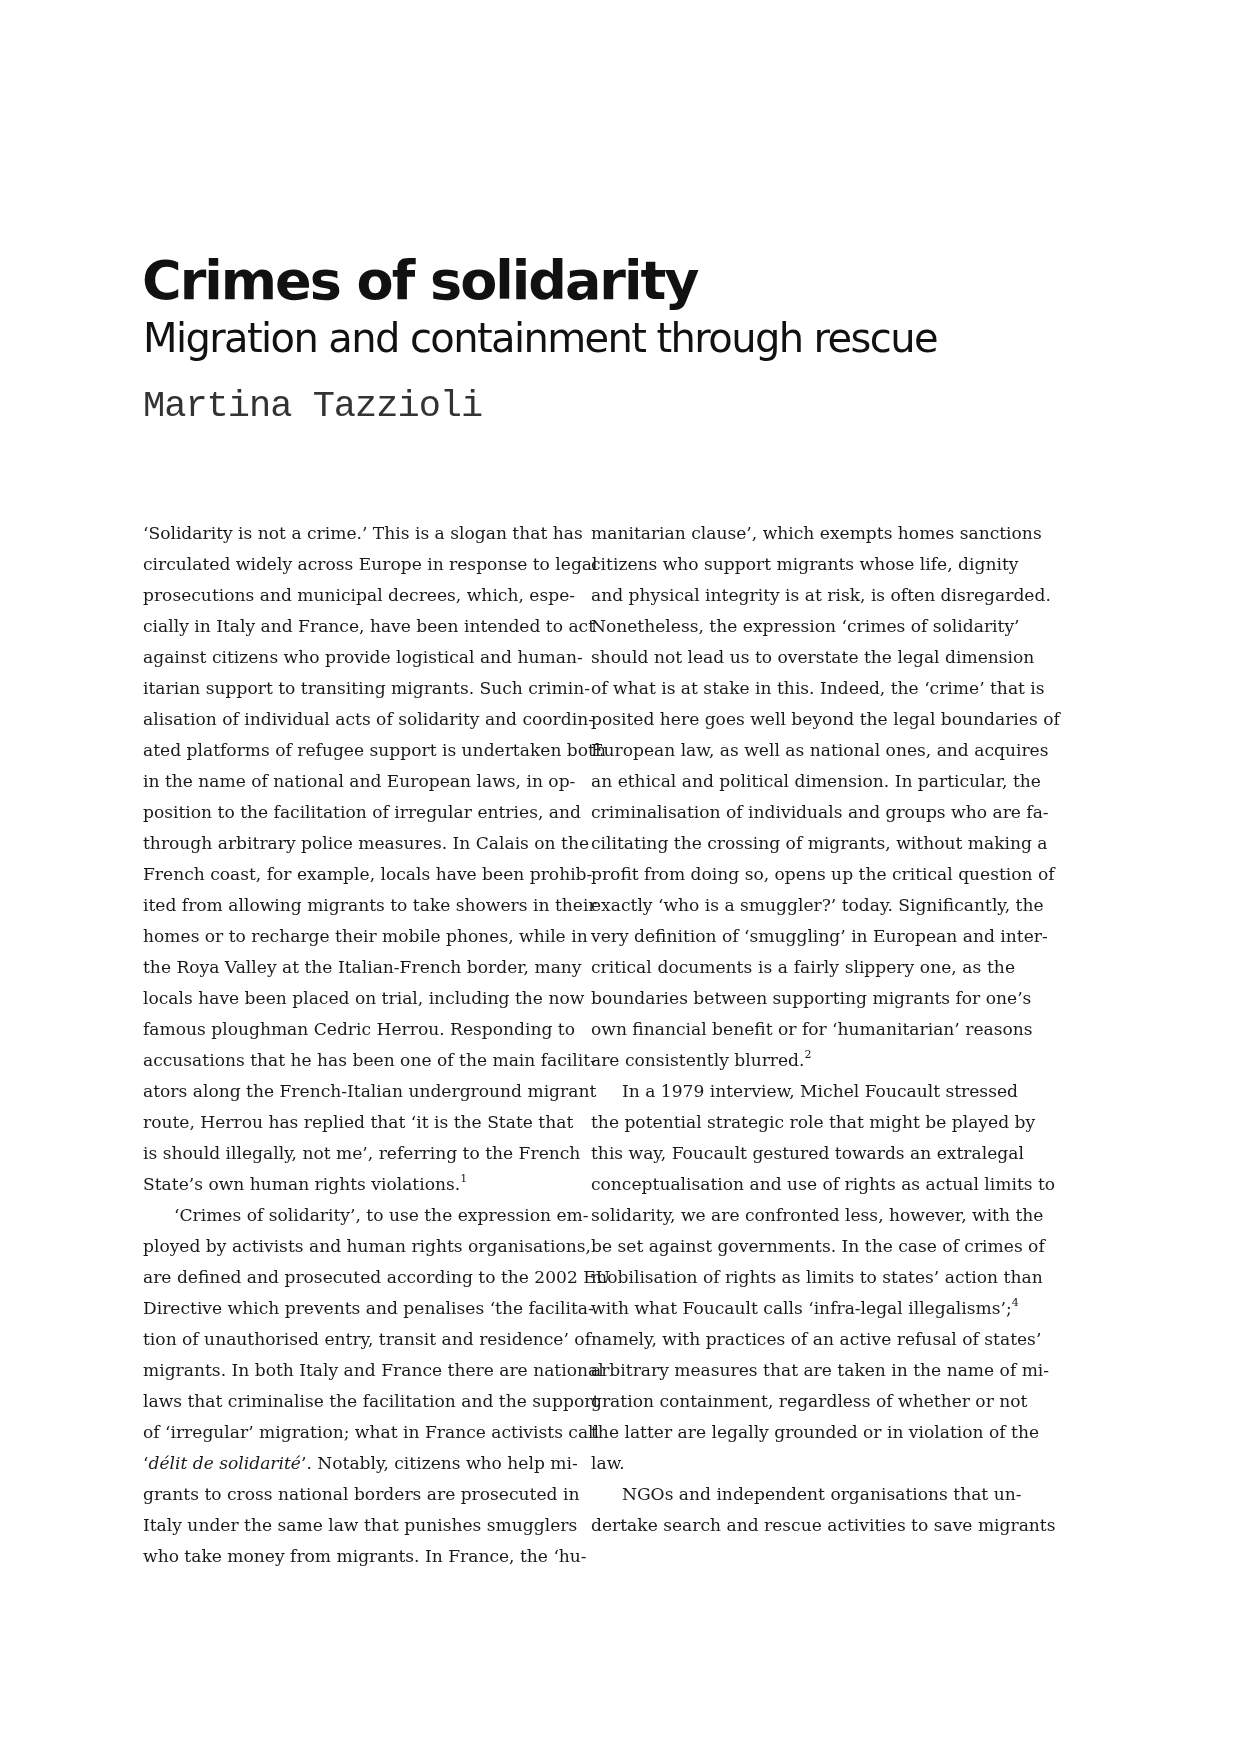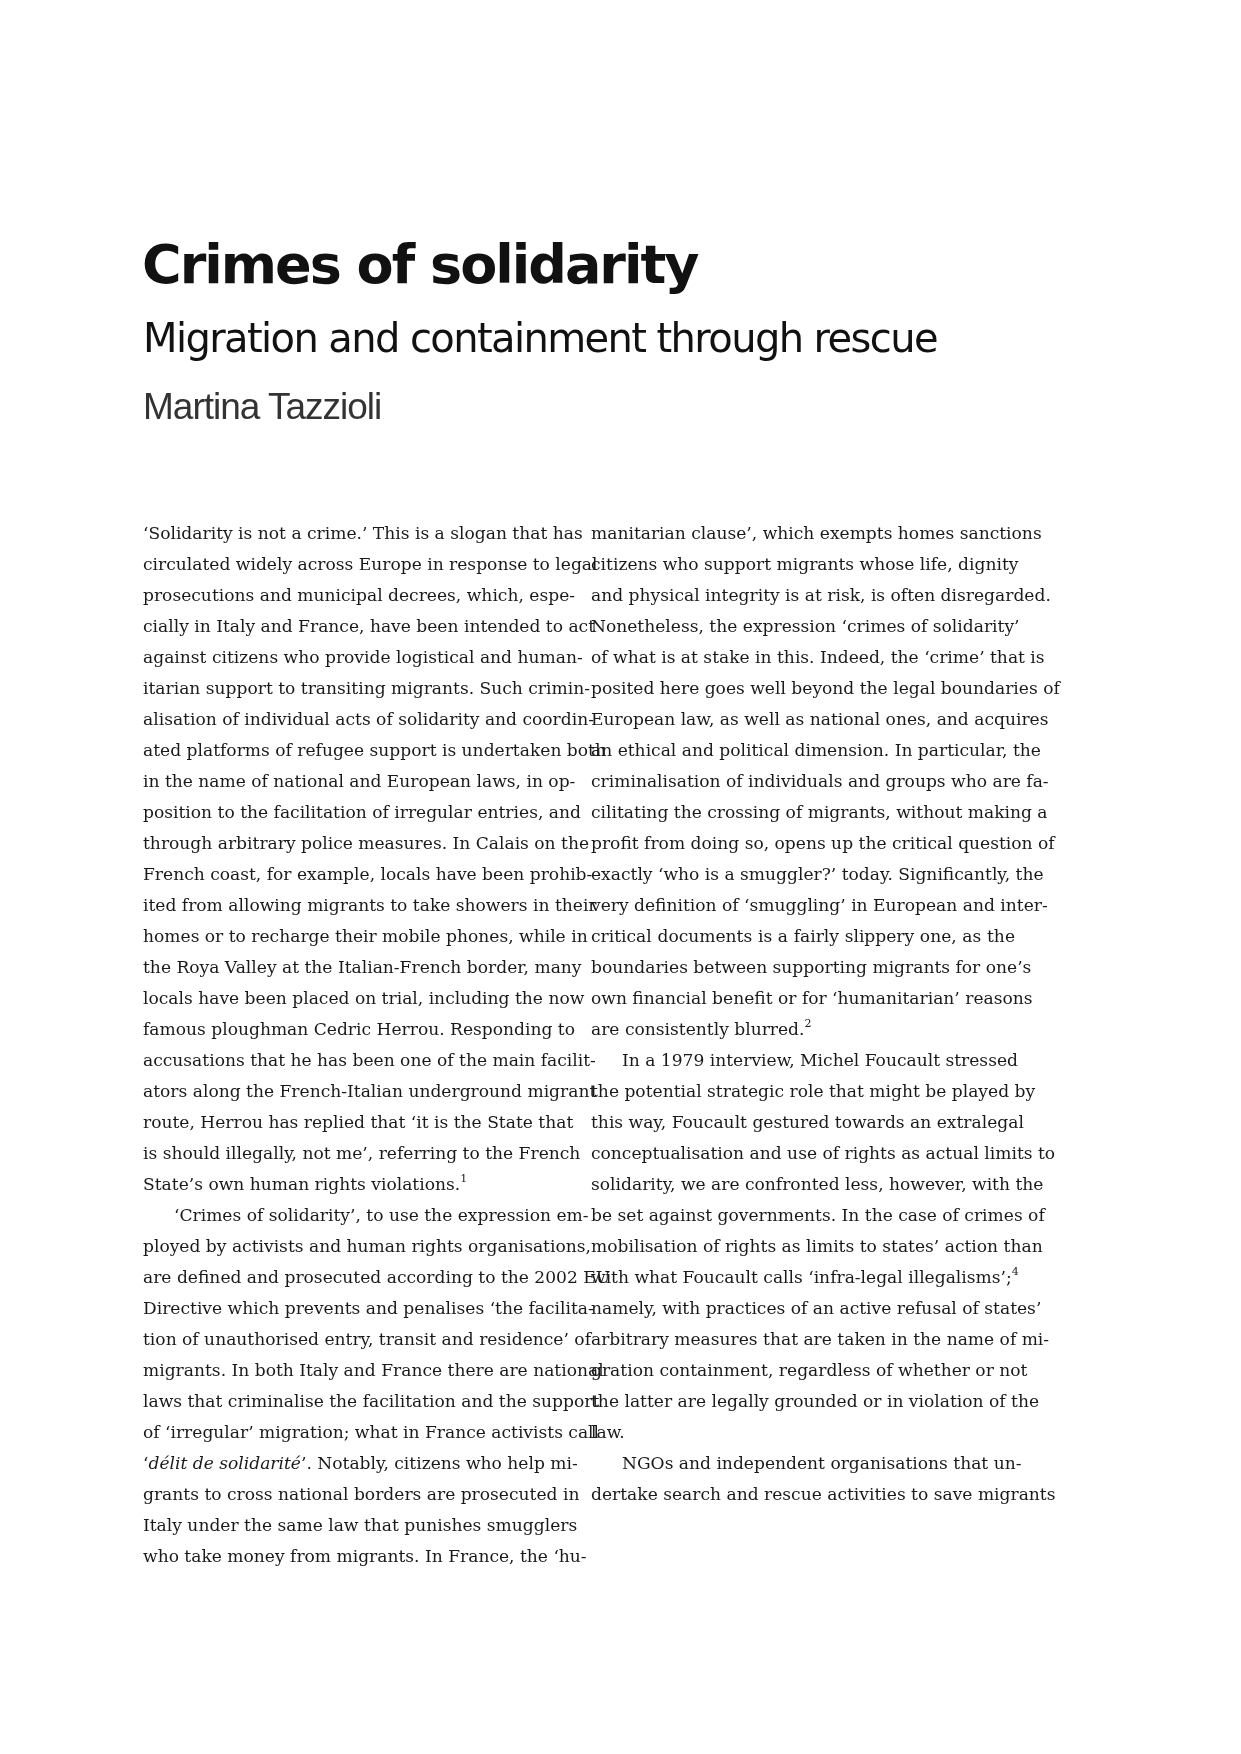--- a/index.html
+++ b/index.html
@@ -1,19 +1,19 @@
 <!DOCTYPE html>
 <html><head>
 <meta charset="utf-8">
 <style>
   html, body { margin: 0; padding: 0; background: #ffffff; }
   body { width: 1241px; height: 1754px; position: relative; overflow: hidden; color: #1a1a1a; }
-  .title { position: absolute; left: 142px; top: 238px; font-family: "DejaVu Sans", sans-serif; font-weight: bold; font-size: 54px; letter-spacing: -2px; margin: 0; line-height: 1; color: #111; }
+  .title { position: absolute; left: 142px; top: 254px; font-family: "DejaVu Sans", sans-serif; font-weight: bold; font-size: 54px; letter-spacing: -2px; margin: 0; line-height: 1; color: #111; }
   .subtitle { position: absolute; left: 143px; top: 318px; font-family: "DejaVu Sans", sans-serif; font-size: 40px; letter-spacing: -1.6px; margin: 0; line-height: 1; color: #111; font-weight: normal; }
-  .author { position: absolute; left: 143px; top: 388px; font-family: Liberation Sans, sans-serif; font-size: 37px; letter-spacing: -1px; margin: 0; line-height: 1; color: #333; font-weight: 200; }
+  .author { position: absolute; left: 143px; top: 388px; font-family: Liberation Mono, monospace; font-size: 37px; letter-spacing: -1px; margin: 0; line-height: 1; color: #333; font-weight: 200; }
   .col { position: absolute; top: 518px; width: 424px; font-family: "DejaVu Serif", serif; font-size: 17.1px; line-height: 31px; }
   .col.left { left: 143px; }
   .col.right { left: 591px; }
   .line { display: block; text-align: justify; text-align-last: justify; white-space: nowrap; height: 31px; }
   .line.last { text-align-last: left; }
   .line.indent { padding-left: 31px; }
   sup { font-size: 11px; line-height: 0; vertical-align: 8px; }
 </style>
 </head>
 <body>
@@ -56,20 +56,21 @@
     <span class="line">‘<em>délit de solidarité</em>’.  Notably, citizens who help mi-</span>
     <span class="line">grants to cross national borders are prosecuted in</span>
     <span class="line">Italy under the same law that punishes smugglers</span>
     <span class="line">who take money from migrants.  In France, the ‘hu-</span>
   </div>
 <div class="col right" id="col-right">
     <span class="line">manitarian clause’, which exempts homes sanctions</span>
     <span class="line">citizens who support migrants whose life, dignity</span>
     <span class="line">and physical integrity is at risk, is often disregarded.</span>
     <span class="line">Nonetheless, the expression ‘crimes of solidarity’</span>
+    <span class="line">should not lead us to overstate the legal dimension</span>
     <span class="line">of what is at stake in this. Indeed, the ‘crime’ that is</span>
     <span class="line">posited here goes well beyond the legal boundaries of</span>
     <span class="line">European law, as well as national ones, and acquires</span>
     <span class="line">an ethical and political dimension. In particular, the</span>
     <span class="line">criminalisation of individuals and groups who are fa-</span>
     <span class="line">cilitating the crossing of migrants, without making a</span>
     <span class="line">profit from doing so, opens up the critical question of</span>
     <span class="line">exactly ‘who is a smuggler?’ today. Significantly, the</span>
     <span class="line">very definition of ‘smuggling’ in European and inter-</span>
     <span class="line">critical documents is a fairly slippery one, as the</span>

